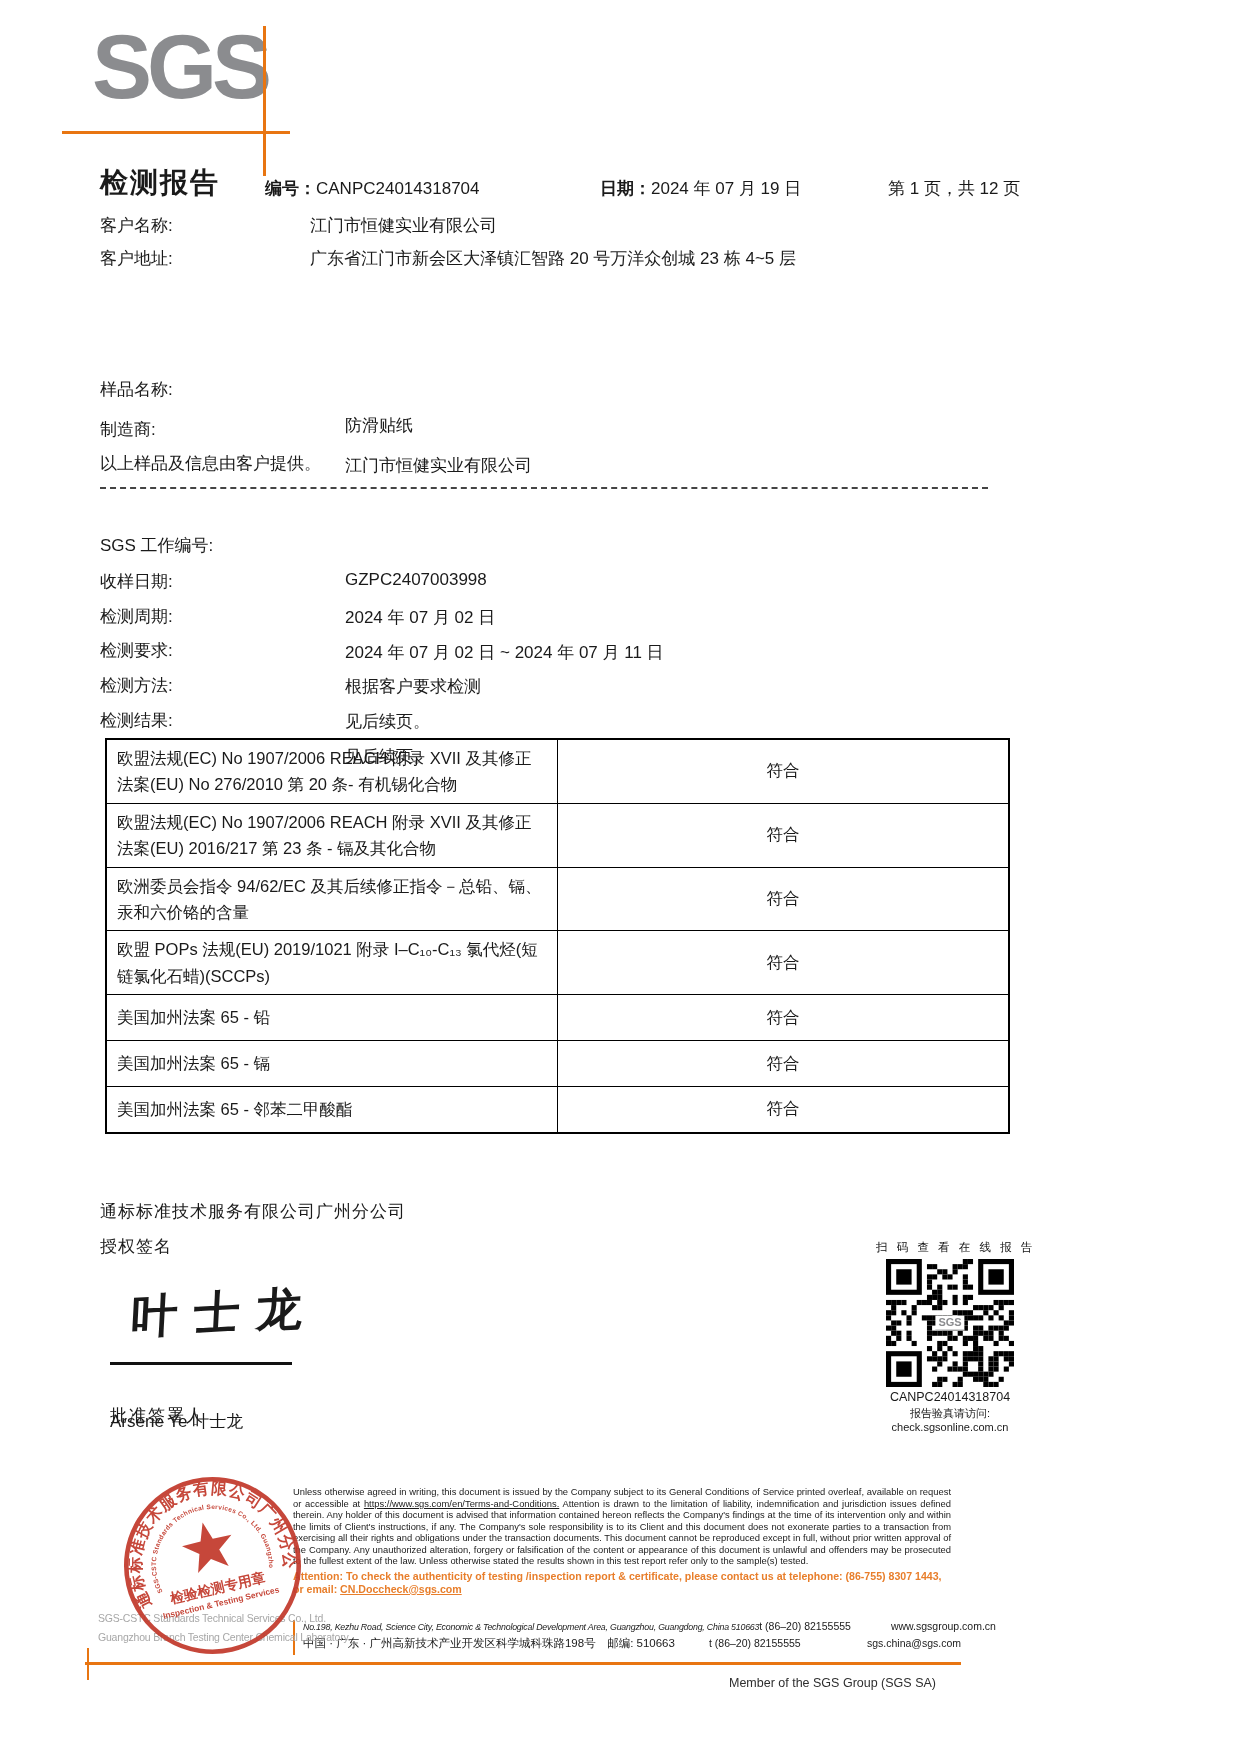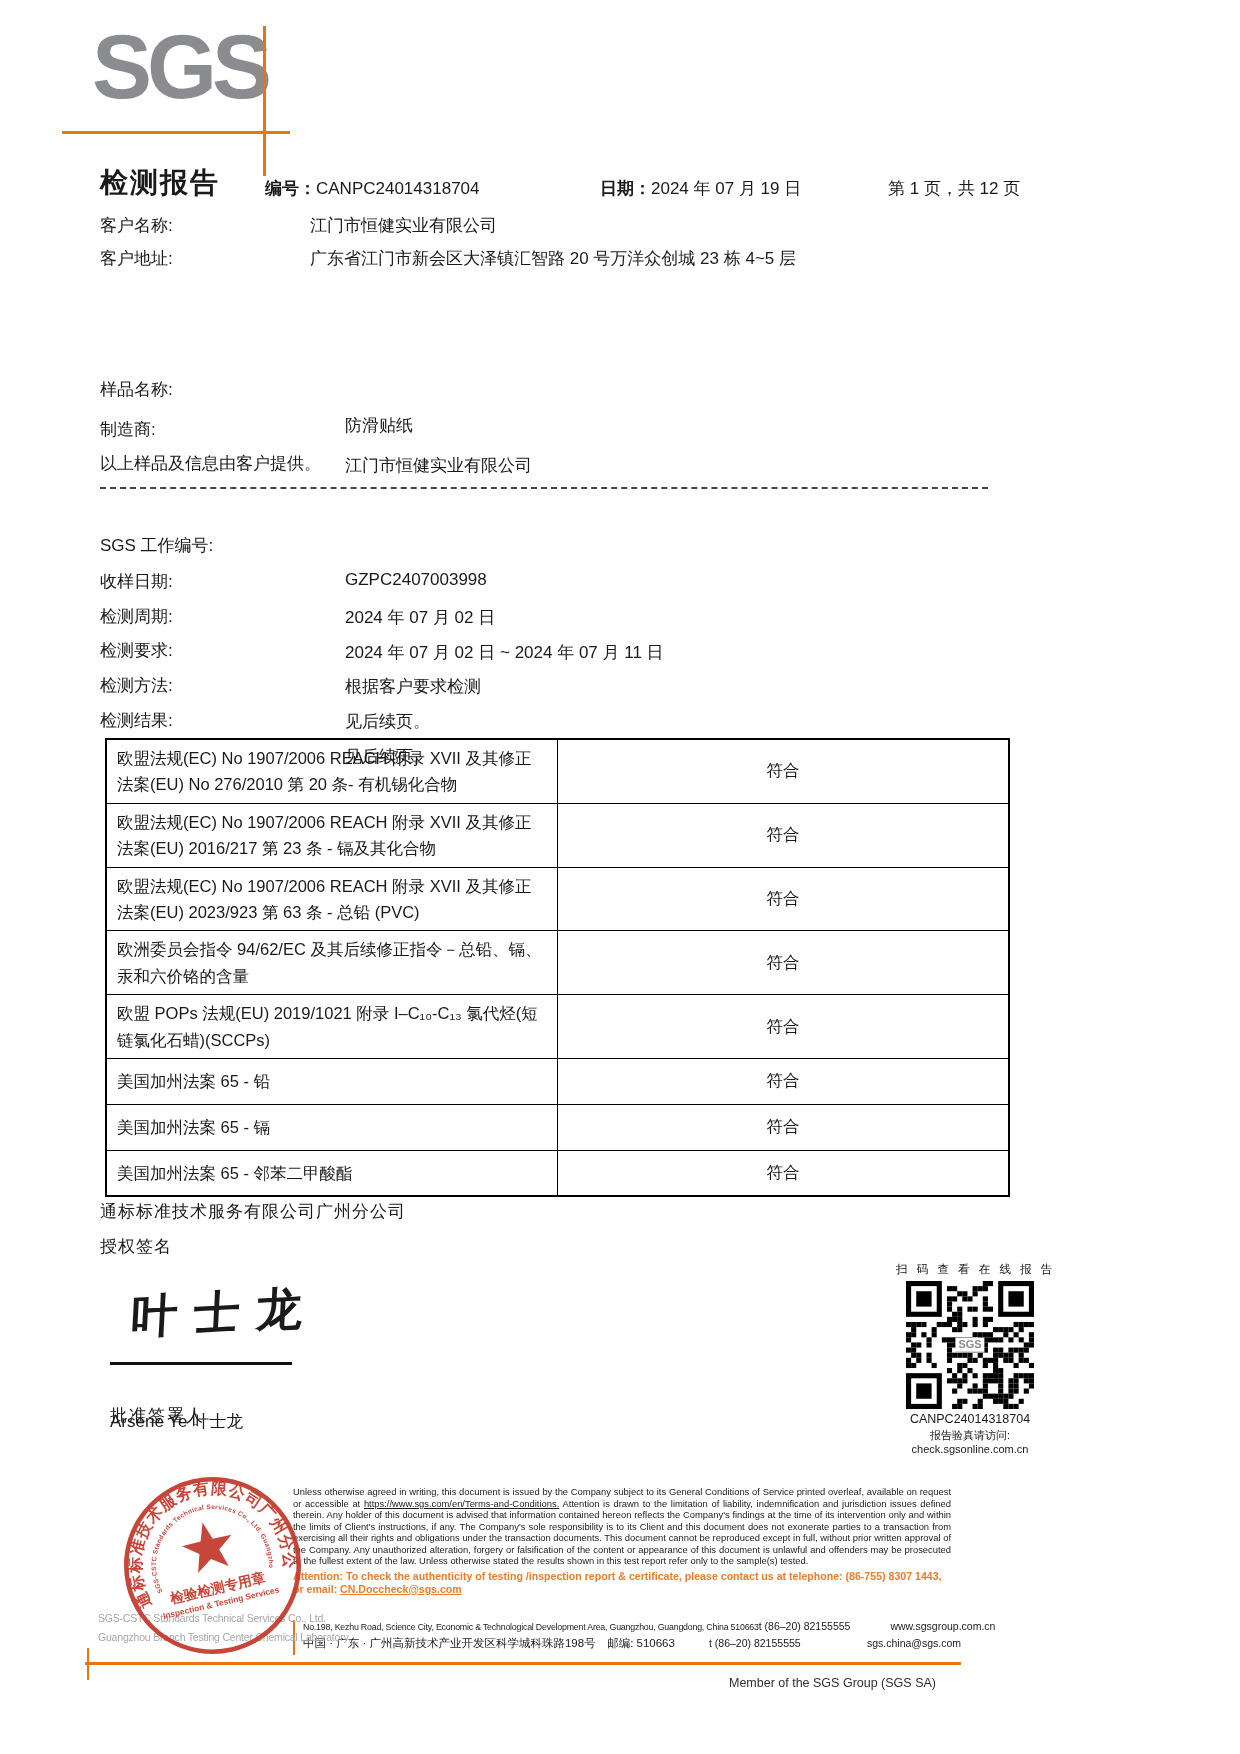--- a/index.html
+++ b/index.html
@@ -51,21 +51,21 @@
   .sig-script {
     left:132px; top:1282px; font-size:46px; font-weight:bold;
     font-family:"DejaVu Serif","Liberation Serif",serif;
     letter-spacing:16px; transform:skewX(-6deg) rotate(-3deg); white-space:nowrap;
   }
   .sig-underline { left:110px; top:1362px; width:182px; height:2.5px; background:#111; }
   .signer-name  { left:110px; top:1374px; font-size:17px;margin-top:36px; }
   .signer-title { left:110px; top:1404px; font-size:17px; letter-spacing:2px; }
 
   
-  .qr-block { left:896px; top:1240px; width:148px; text-align:center;margin-top:22px; }
+  .qr-block { left:876px; top:1240px; width:148px; text-align:center; }
   .qr-caption { font-size:11.5px; letter-spacing:3px; white-space:nowrap; color:#111; }
   .qr-wrap { position:relative; width:128px; height:128px; margin:4px auto 0 auto; }
   .qr-center-label {
     position:absolute; left:50%; top:50%; transform:translate(-50%,-50%);
     background:#fff; color:#8b8c8f; font-weight:bold; font-size:11px;
     padding:0 3px; border-bottom:1.5px solid #8b8c8f; line-height:1.25;
   }
   .qr-no   { font-size:12.5px; margin-top:3px; white-space:nowrap; }
   .qr-hint { font-size:11px; margin-top:2px; }
   .qr-url  { font-size:11px; }
@@ -77,21 +77,21 @@
   .footer-co.l2 { top:1631px; }
 
   .legal-block { left:293px; top:1486px; width:658px; }
   .legal { font-size:9.4px; line-height:11.5px; text-align:justify; color:#1a1a1a; }
   .legal .lnk { text-decoration:underline; }
   .attention { margin-top:3px; font-size:10.6px; line-height:13px; font-weight:bold; color:#e87e2b; }
   .attention .lnk { text-decoration:underline;margin-top:38px; }
 
   .addr-block { left:293px; top:1620px; width:662px; border-left:2px solid var(--orange); padding-left:8px; }
   .addr-row { display:flex; align-items:baseline; margin-bottom:4px; white-space:nowrap; }
-  .addr-en { font-size:8.8px; letter-spacing:-0.2px; flex:1; }
+  .addr-en { font-size:8.8px; letter-spacing:-0.2px; flex:1;font-style:italic; }
   .addr-cn { font-size:11.5px; flex:1; }
   .addr-tel { font-size:10.5px; width:118px; }
   .addr-right { font-size:10.5px; width:128px;padding-left:40px; }
 
   .footer-orange-line { left:85px; top:1662px; width:876px; height:2.5px; background:var(--orange); }
   .footer-orange-tick { left:87px; top:1648px; width:2px; height:32px; background:var(--orange); }
   .member-line { left:650px; top:1676px; width:286px; text-align:right; font-size:12.5px; color:#2e2e2e; }
 
   :root { --orange:#e87511; }
 </style>
@@ -158,24 +158,20 @@
 </div>
 
 <table class="abs results">
   <tbody>
   <tr class="tall">
     <td class="req">欧盟法规(EC) No 1907/2006 REACH 附录 XVII 及其修正法案(EU) No 276/2010 第 20 条- 有机锡化合物</td>
     <td class="con">符合</td>
   </tr>
   <tr class="tall">
     <td class="req">欧盟法规(EC) No 1907/2006 REACH 附录 XVII 及其修正法案(EU) 2016/217 第 23 条 - 镉及其化合物</td>
-    <td class="con">符合</td>
-  </tr>
-  <tr class="tall">
-    <td class="req">欧盟法规(EC) No 1907/2006 REACH 附录 XVII 及其修正法案(EU) 2023/923 第 63 条 - 总铅 (PVC)</td>
     <td class="con">符合</td>
   </tr>
   <tr class="mid">
     <td class="req">欧洲委员会指令 94/62/EC 及其后续修正指令－总铅、镉、汞和六价铬的含量</td>
     <td class="con">符合</td>
   </tr>
   <tr class="mid">
     <td class="req">欧盟 POPs 法规(EU) 2019/1021 附录 I–C₁₀-C₁₃ 氯代烃(短链氯化石蜡)(SCCPs)</td>
     <td class="con">符合</td>
   </tr>

